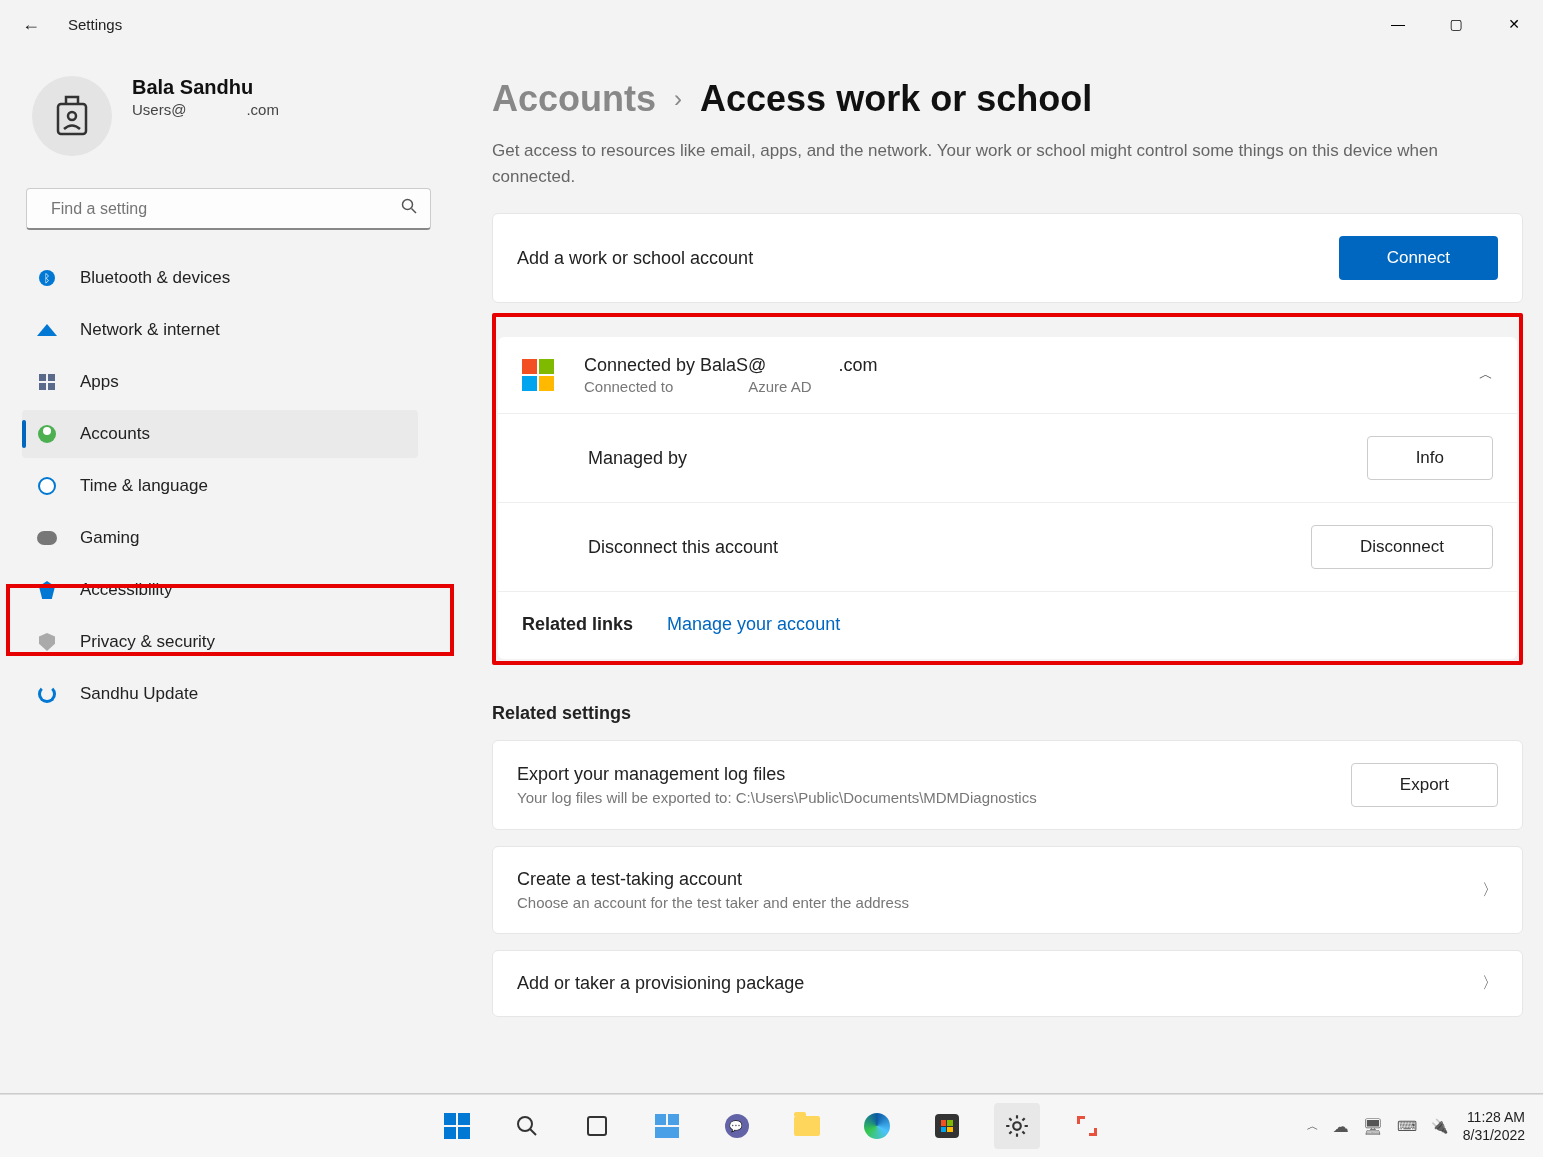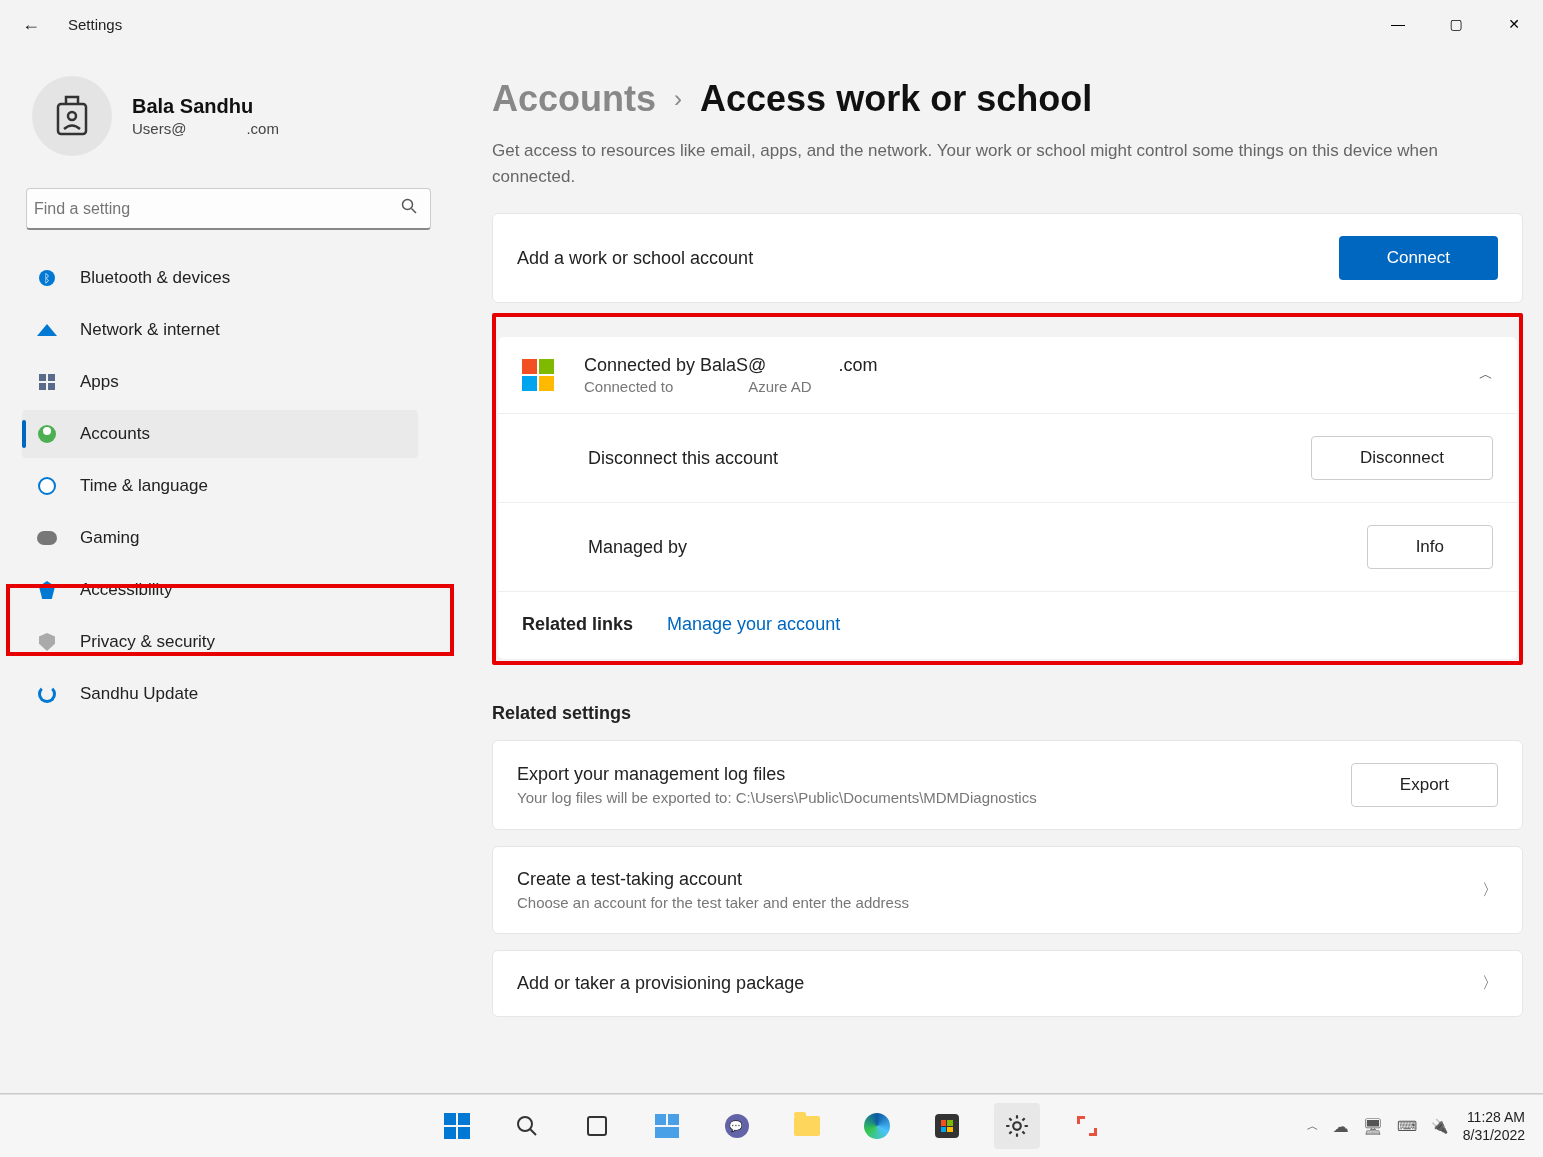--- a/index.html
+++ b/index.html
@@ -7,27 +7,27 @@
 
 .window { width: 1543px; height: 1094px; background: #f3f3f3; position: relative; border-bottom: 1px solid #ccc; }
 
 .titlebar { height: 48px; display: flex; align-items: center; padding: 0 0 0 22px; }
 .titlebar .back { width: 30px; font-size: 18px; color: #222; cursor: pointer; }
 .titlebar .title { font-size: 15px; color: #222; margin-left: 16px; }
 .titlebar .controls { margin-left: auto; display: flex; }
 .titlebar .controls .ctl { width: 58px; height: 40px; display:flex; align-items:center; justify-content:center; font-size:14px; cursor:pointer; }
 
 .sidebar { position: absolute; left: 0; top: 48px; width: 440px; padding: 28px 22px 0 22px; }
-.profile { display:flex; align-items:center; gap: 20px; padding: 0 10px 26px 10px; }
+.profile { display:flex; gap: 20px; padding: 0 10px 26px 10px; }
 .avatar { width: 80px; height: 80px; border-radius: 50%; background: #e4e4e4; display:flex; align-items:center; justify-content:center; }
 .profile .name { font-size: 20px; font-weight: 600; color: #111; }
 .profile .email { font-size: 15px; color: #444; margin-top:2px; }
 
 .search { position: relative; width: 405px; margin: 6px 4px 24px 4px; }
-.search input { width: 100%; height: 42px; border: 1px solid #ccc; border-bottom: 2px solid #888; border-radius: 4px; background: #fdfdfd; padding: 0 40px 0 7px; font-size: 16px; color:#333; }
+.search input { width: 100%; height: 42px; border: 1px solid #ccc; border-bottom: 2px solid #888; border-radius: 4px; background: #fdfdfd; padding: 0 40px 0 24px; font-size: 16px; color:#333; }
 .search .icon { position:absolute; right: 14px; top: 10px; color:#555; font-size:16px; }
 
 .nav { display:flex; flex-direction:column; gap: 4px; margin-top: 8px; }
 .nav-item { display:flex; align-items:center; gap: 22px; height: 48px; padding: 0 14px; border-radius: 4px; font-size: 17px; color: #222; cursor:pointer; }
 .nav-item.selected { background: #eaeaea; position:relative; }
 .nav-item.selected::before { content:""; position:absolute; left:0; top:10px; bottom:10px; width:4px; background:#0067c0; border-radius:3px; }
 .nav-icon { width: 22px; height: 22px; display:inline-flex; align-items:center; justify-content:center; }
 
 .content { position:absolute; left: 492px; top: 78px; right: 20px; bottom: 0; overflow:hidden; }
 .breadcrumb { display:flex; align-items:center; gap: 18px; }
@@ -227,26 +227,26 @@
             <div class="conn-title">
               <span>Connected by BalaS@</span><span style="color:transparent">xxxxxxxx</span><span>.com</span>
             </div>
             <div class="conn-sub">
               <span>Connected to</span><span style="color:transparent">xxxxxxxxxx</span><span>Azure AD</span>
             </div>
           </div>
           <span class="chev">︿</span>
         </div>
         <div class="conn-body-row">
+          <div class="txt">Managed by</div>
+          <button class="btn-secondary">Info</button>
+        </div>
+        <div class="conn-body-row">
           <div class="txt">Disconnect this account</div>
           <button class="btn-secondary">Disconnect</button>
-        </div>
-        <div class="conn-body-row">
-          <div class="txt">Managed by</div>
-          <button class="btn-secondary">Info</button>
         </div>
         <div class="related">
           <span class="rl-title">Related links</span>
           <a>Manage your account</a>
         </div>
       </div>
     </div>
 
     <div class="section-title">Related settings</div>
 

